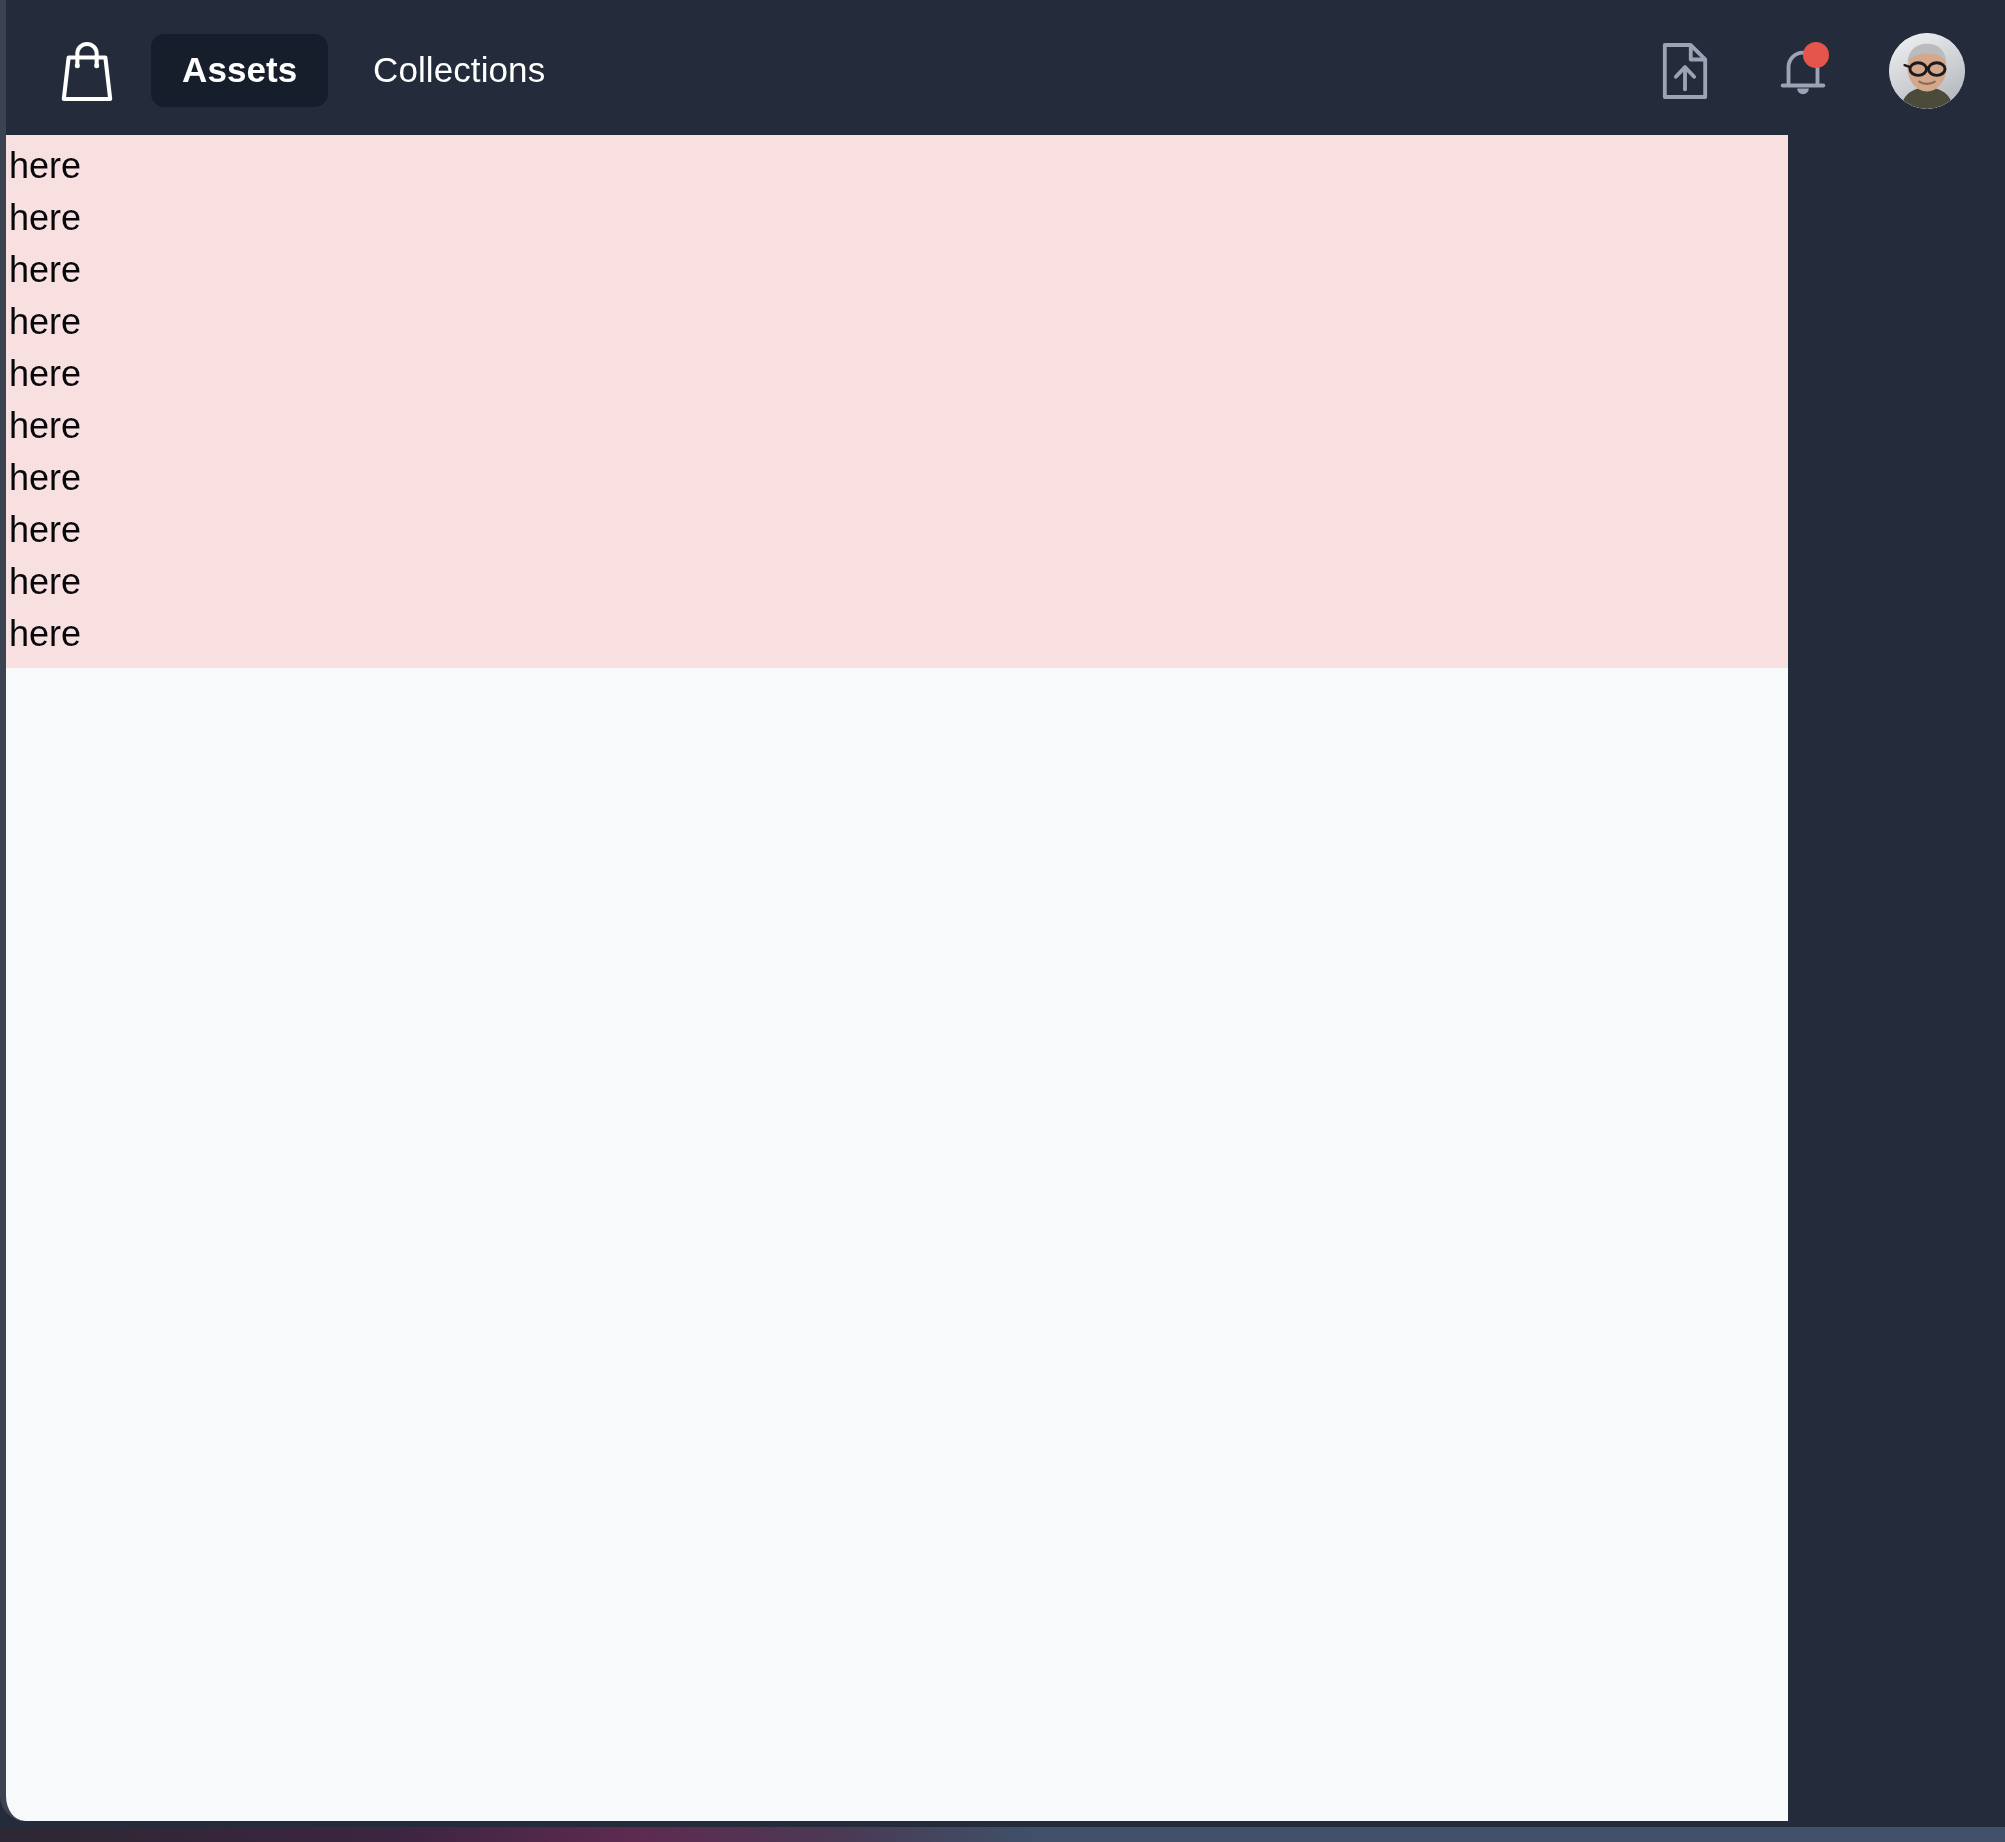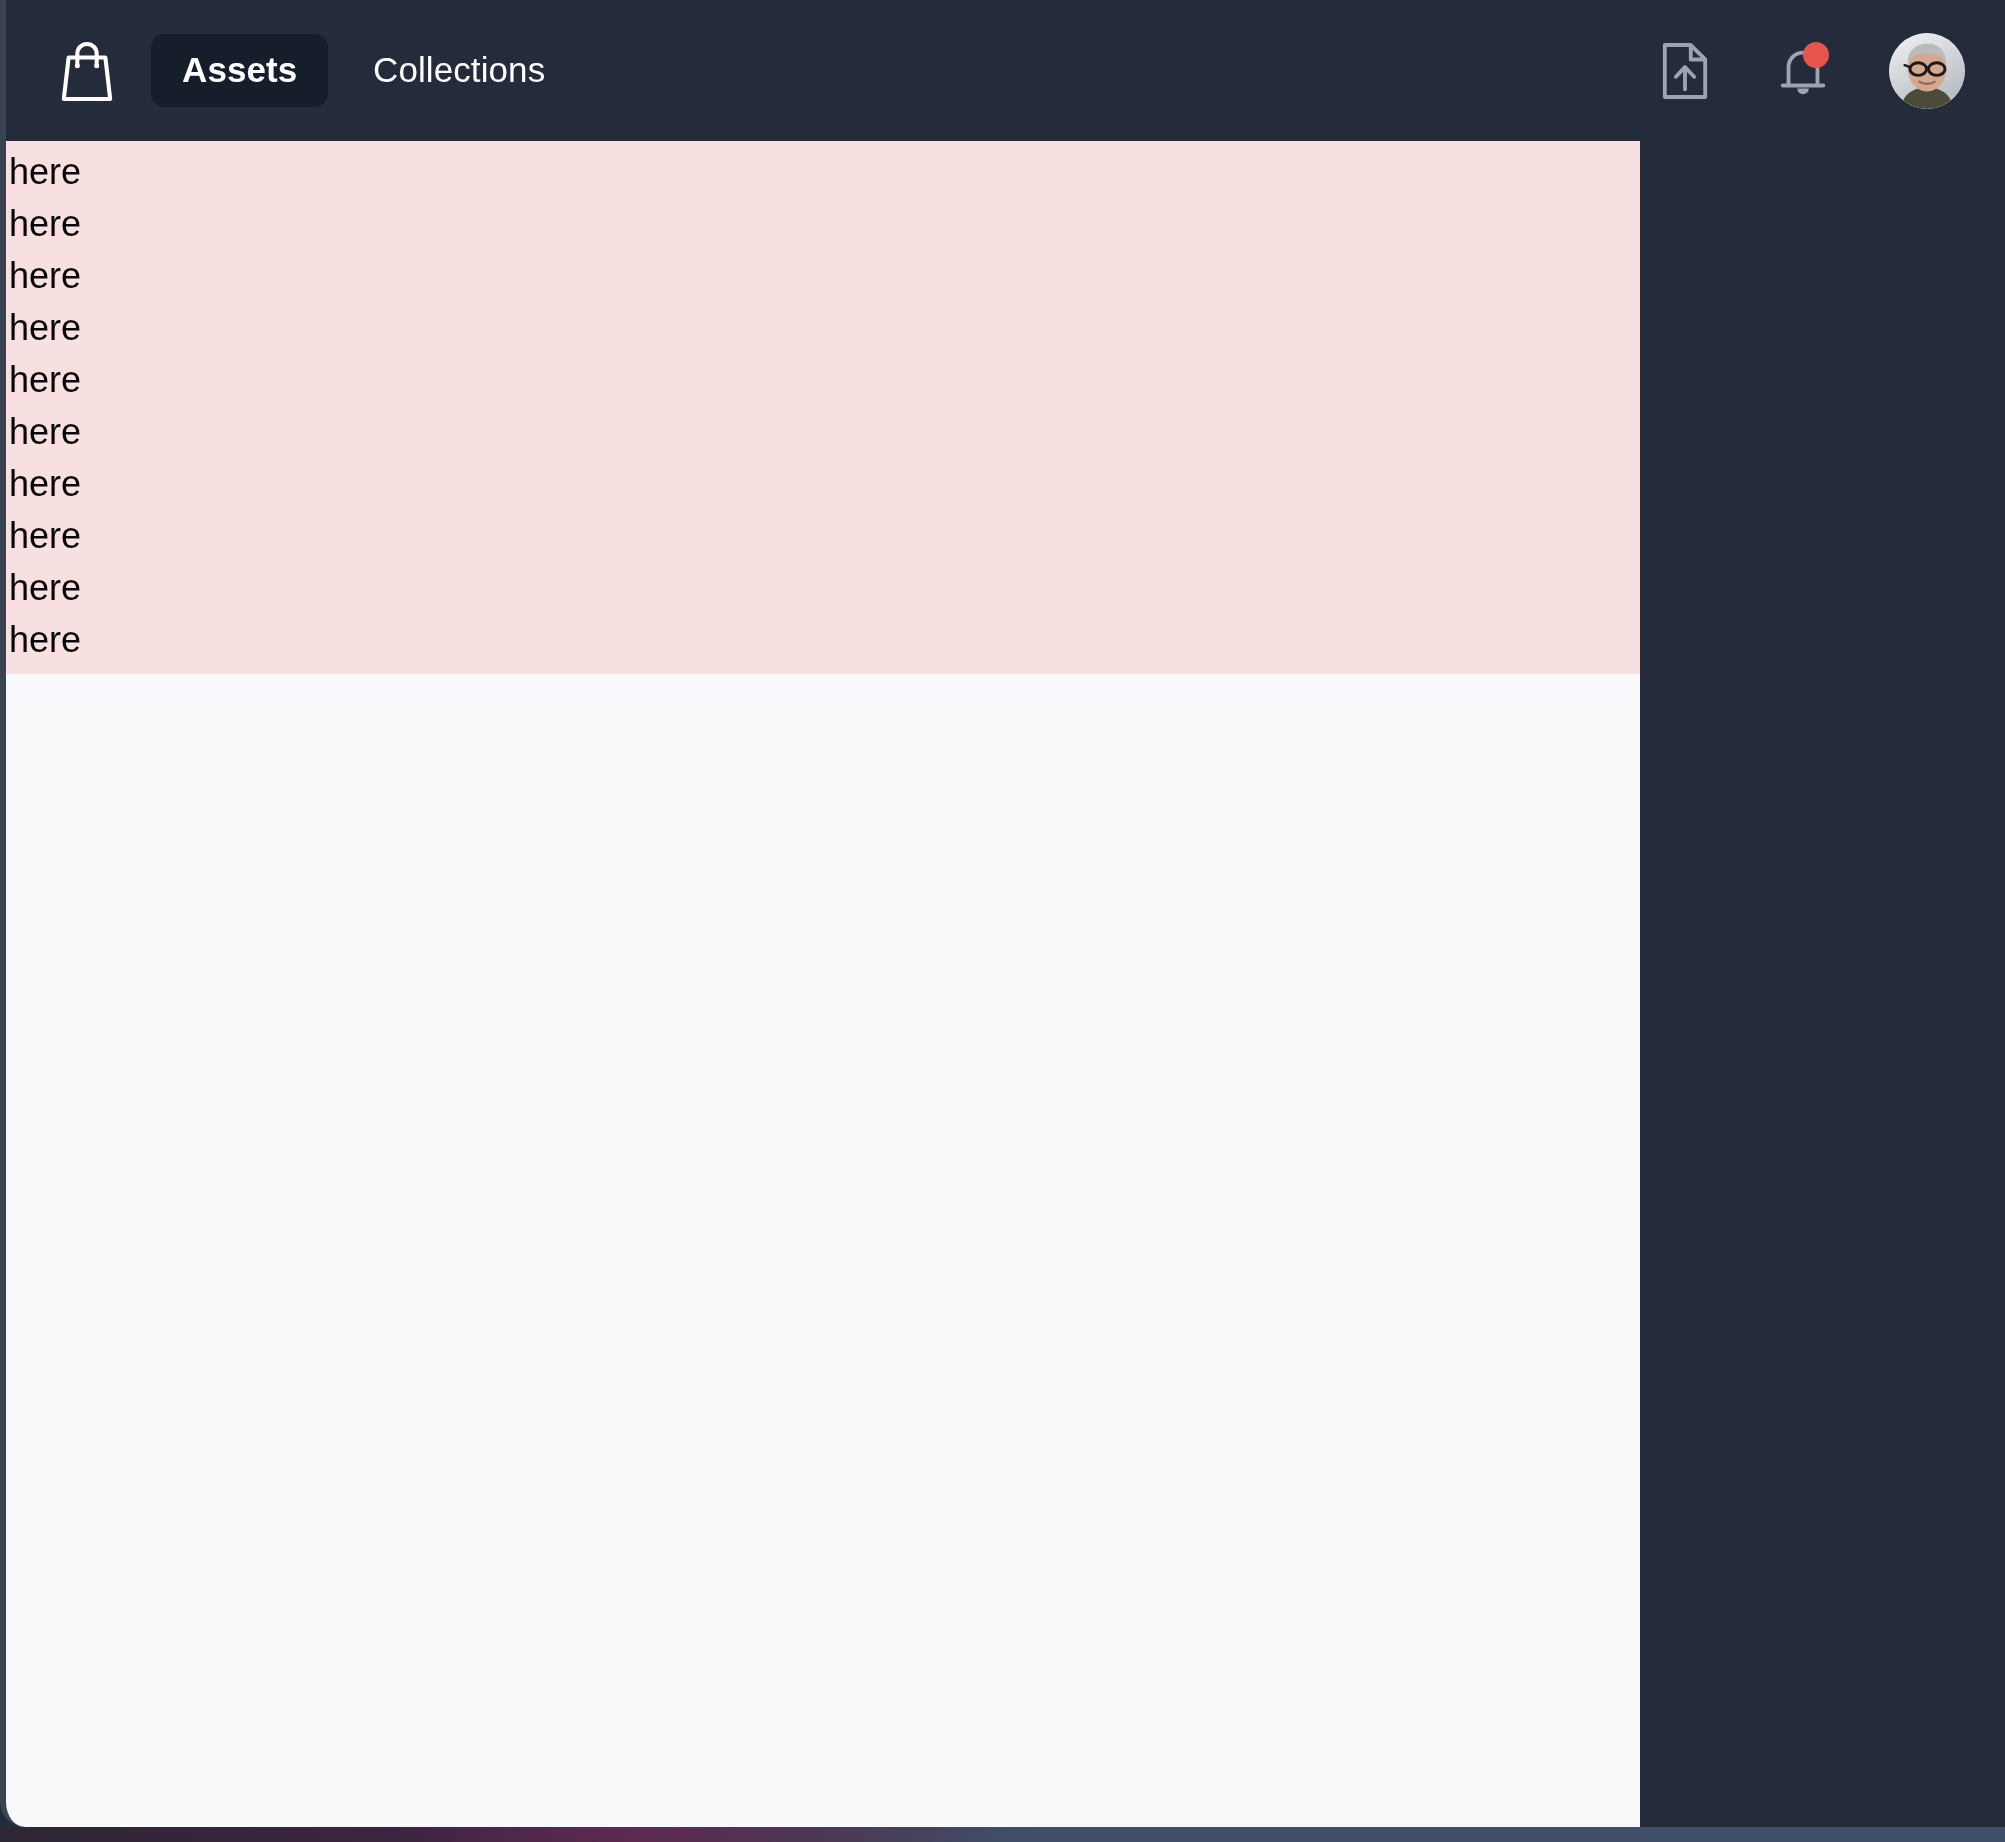--- a/index.html
+++ b/index.html
@@ -109,22 +109,22 @@
     cursor: pointer;
     flex: 0 0 auto;
     background: #c8ccd2;
     position: relative;
   }
   .avatar svg { display: block; }
 
   
   .page-surface {
     position: absolute;
-    top: 141px; left: 0;
-    width: 1640px;
+    top: 135px; left: 0;
+    width: 1788px;
     height: 1686px;
     background: #f7f9fb;
     border-left: 6.8px solid #3c4350;
     border-bottom-left-radius: 25px;
     overflow: hidden;
   }
 
   .alert-region {
     width: 100%;
     background: #f8e0e0;

